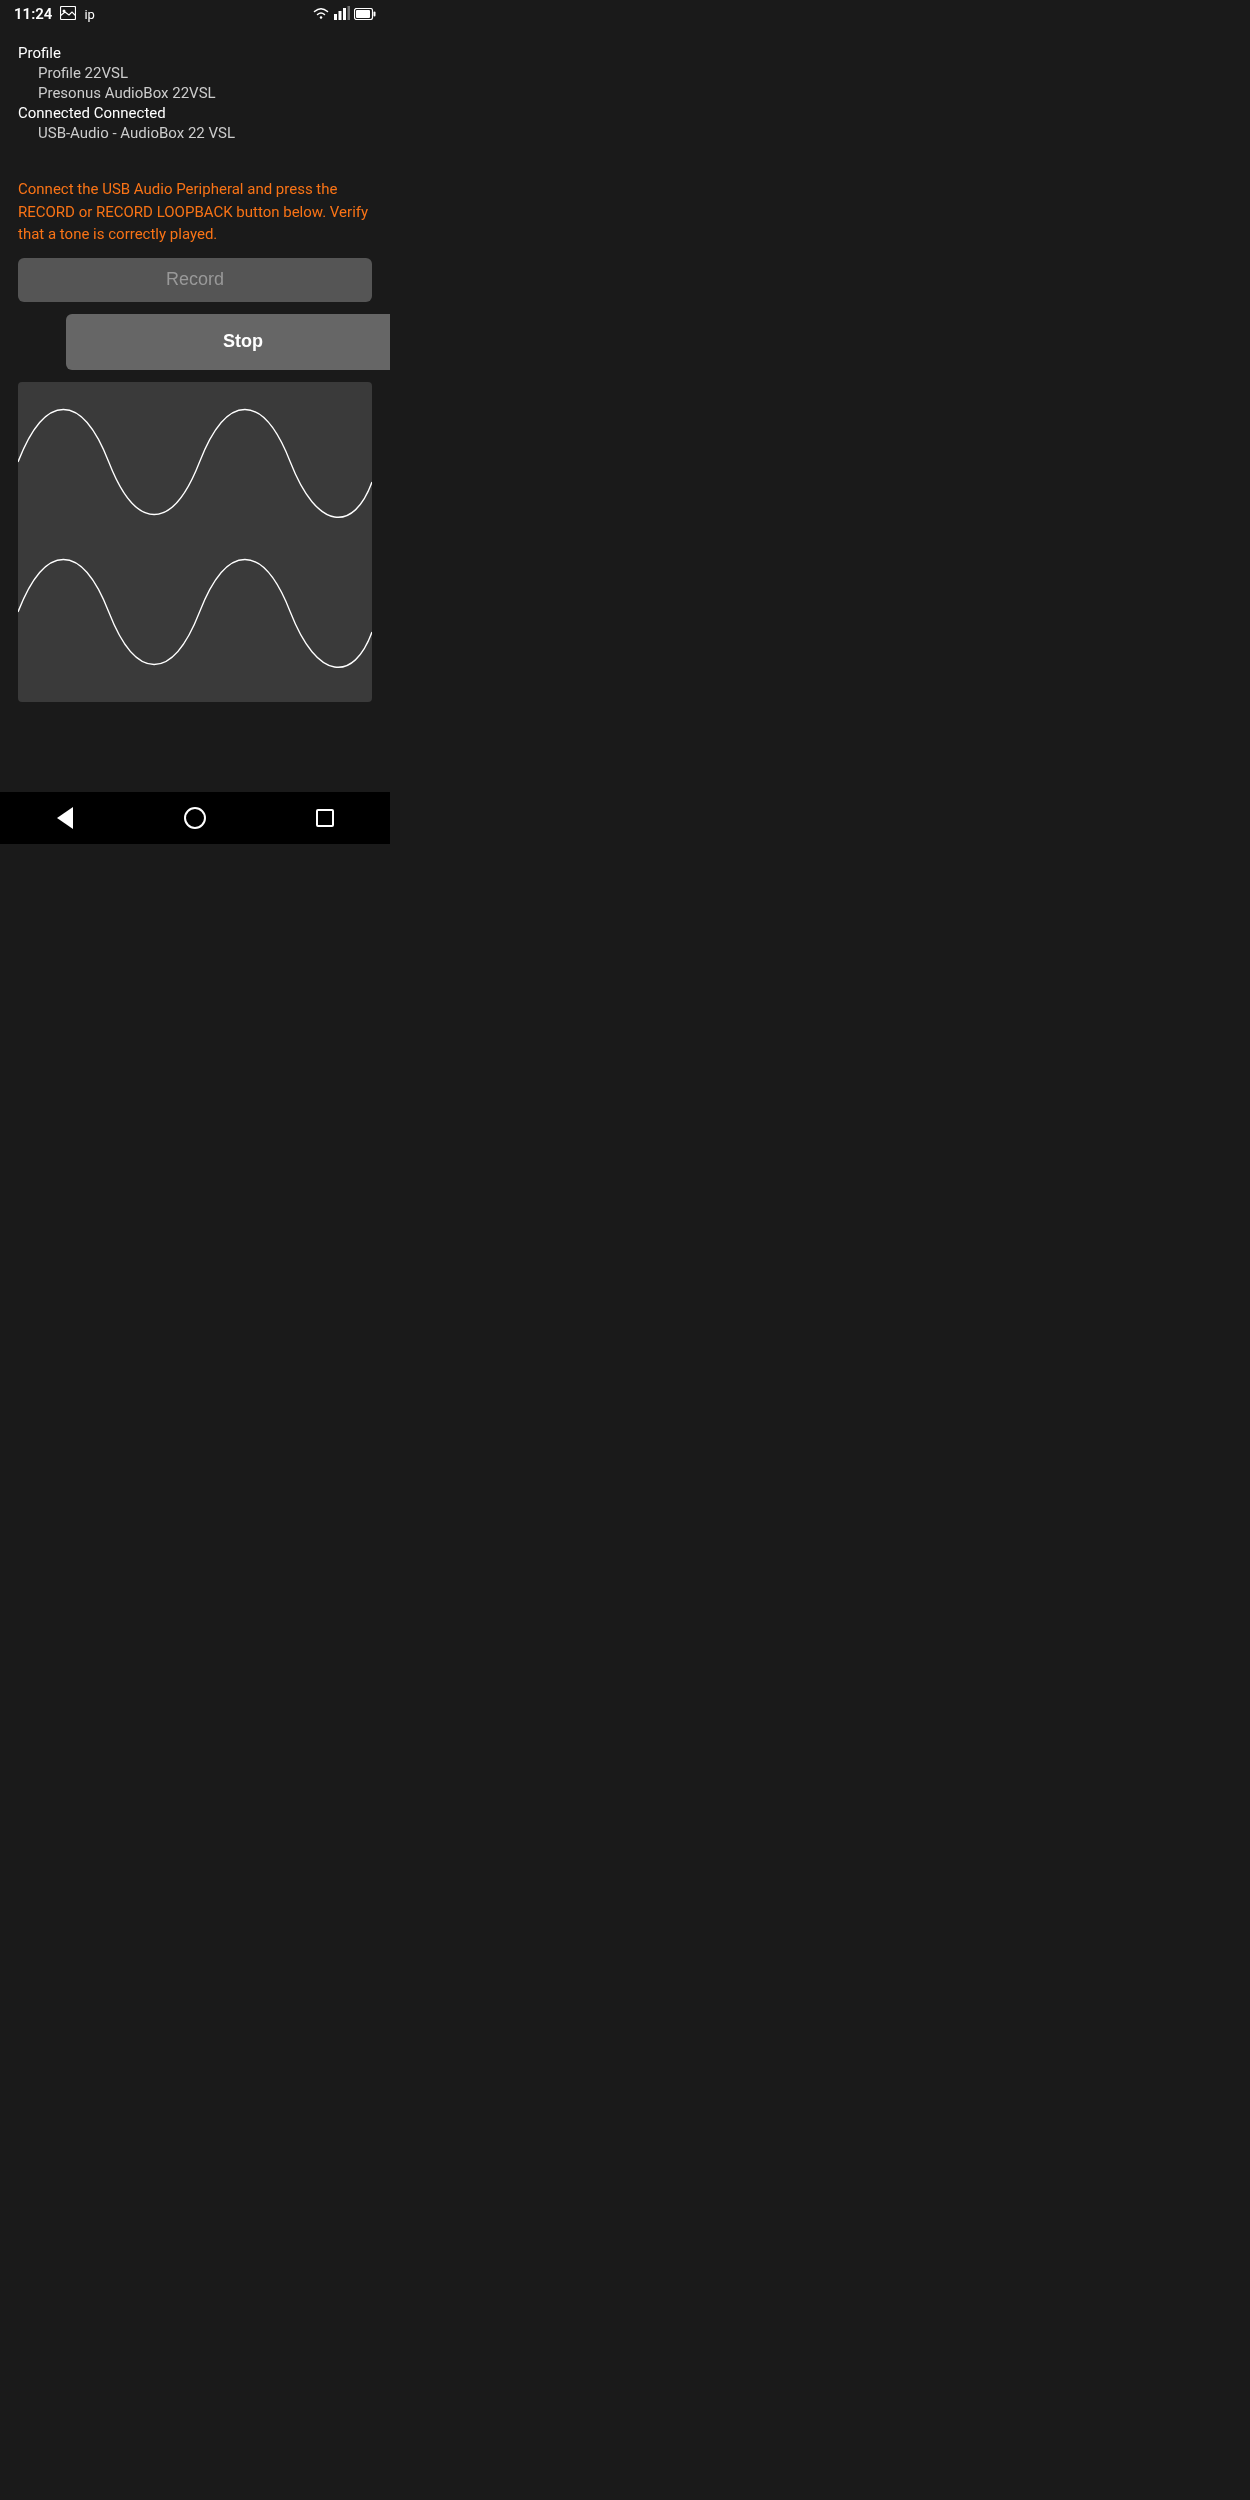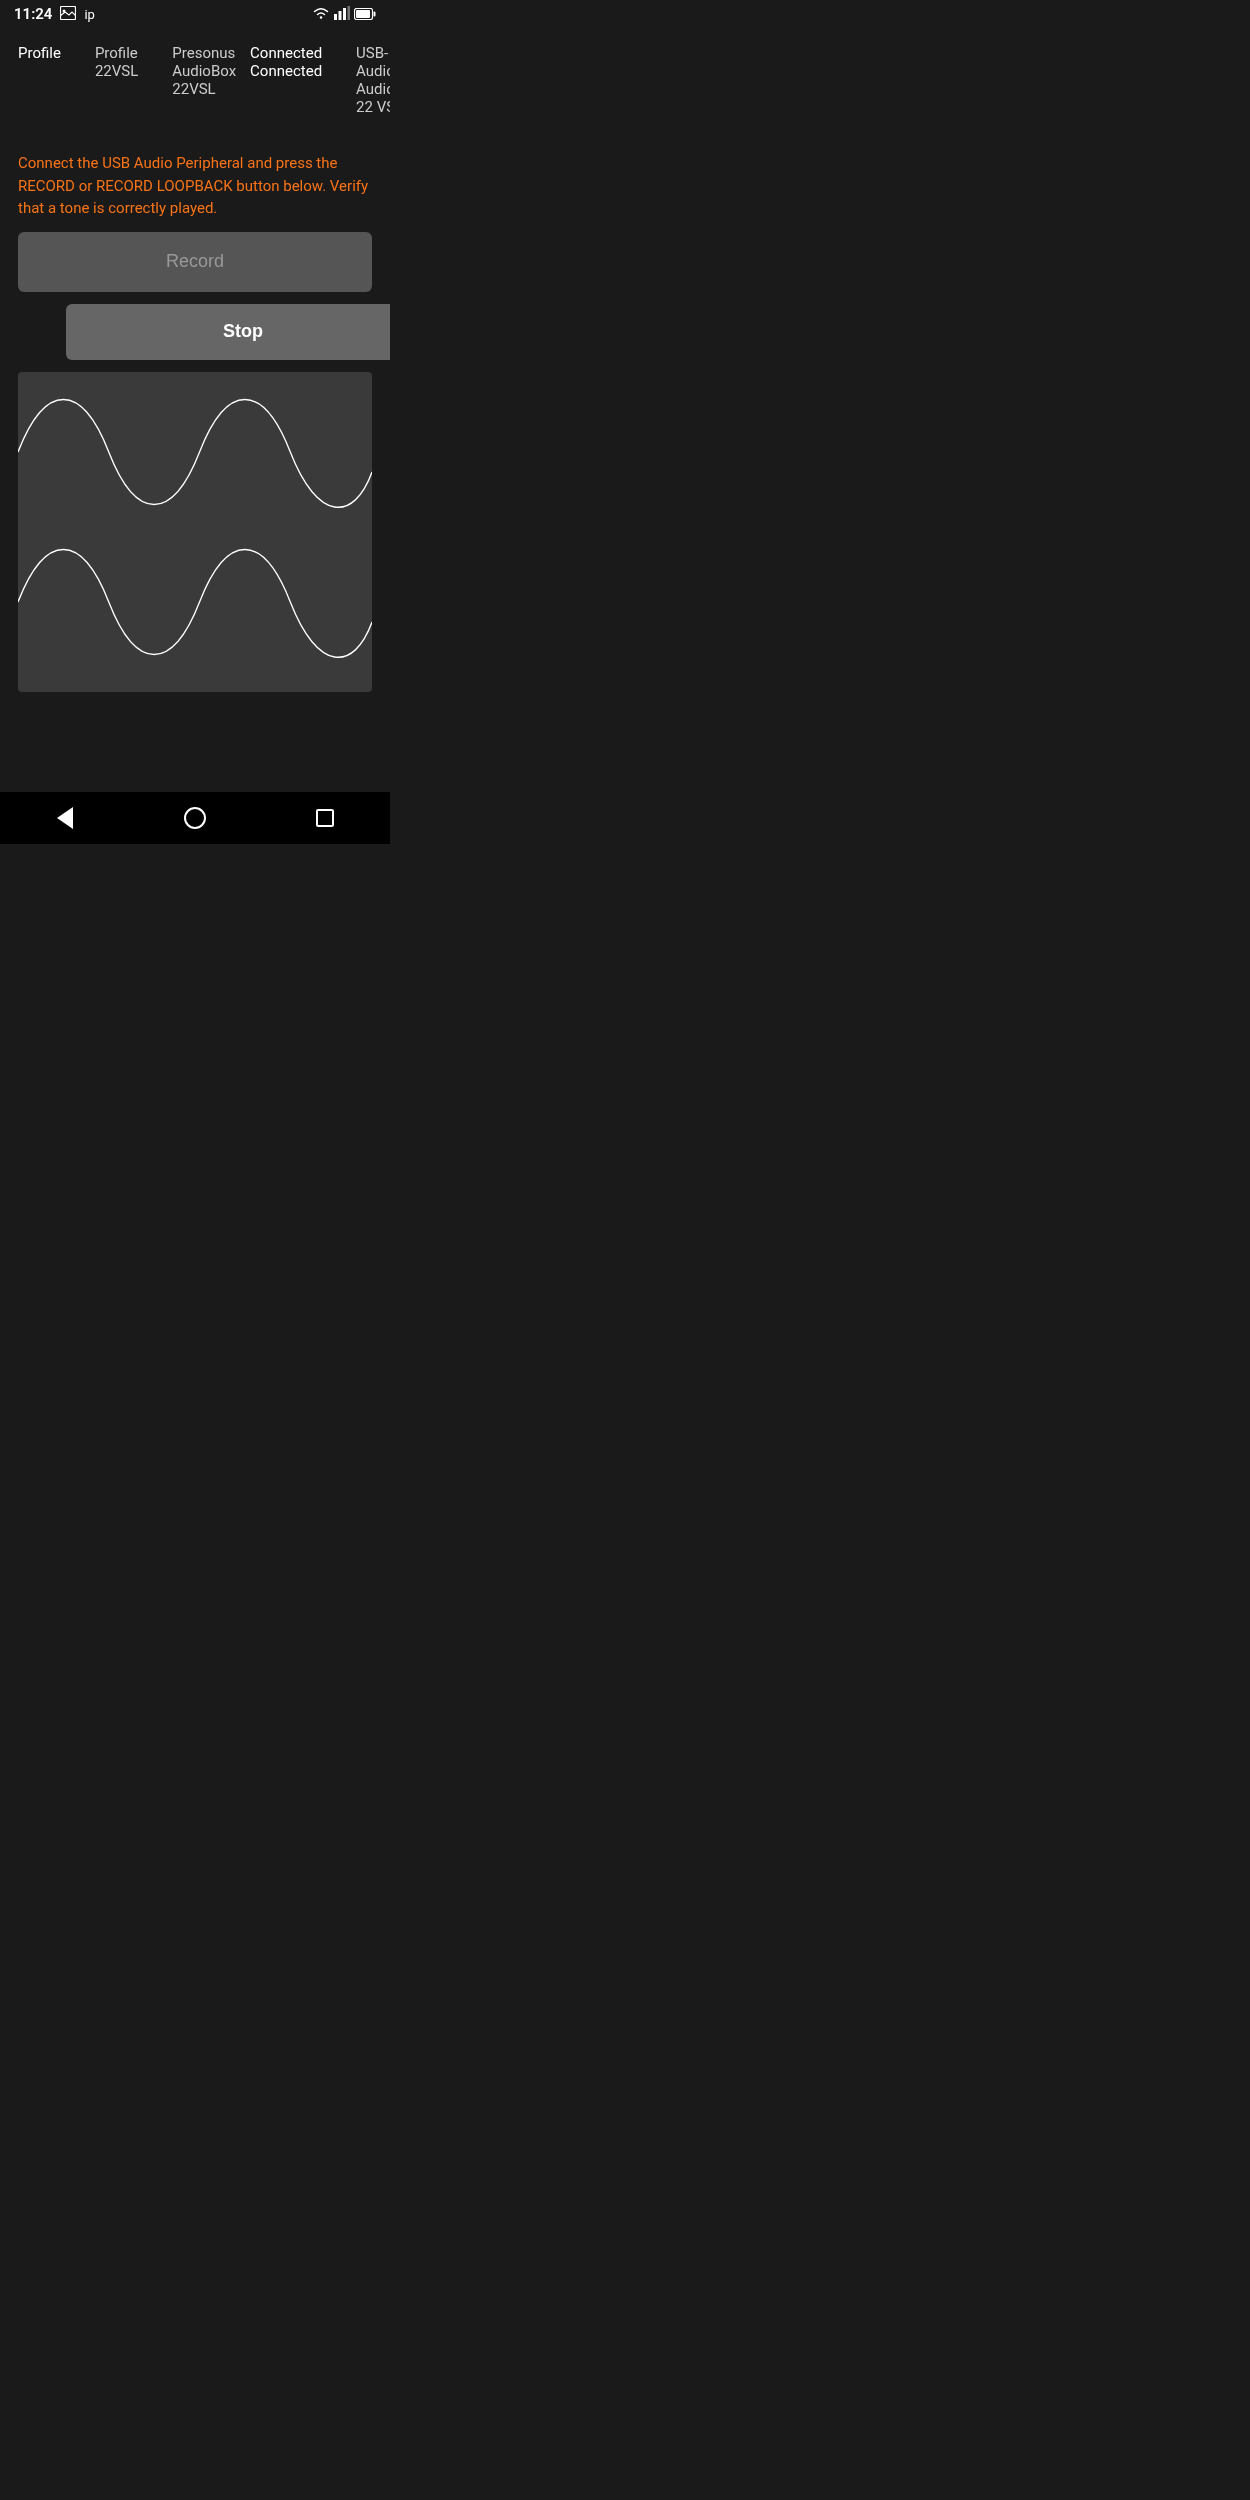--- a/index.html
+++ b/index.html
@@ -60,22 +60,22 @@
 
     .page-title {
       font-size: 26px;
       font-weight: bold;
       color: #ffffff;
       margin-bottom: 4px;
     }
 
     .profile-section {
       display: flex;
-      flex-direction: row;
-      gap: 14px;
+      flex-direction: column;
+      gap: 2px;
       justify-content: space-between;
     }
 
     .profile-label {
       font-size: 15px;
       color: #ffffff;
     }
 
     .profile-value {
       font-size: 15px;
@@ -90,21 +90,21 @@
       margin-top: 24px;
     }
 
     
     .btn-record {
       background: #555555;
       border: none;
       border-radius: 6px;
       color: #999999;
       font-size: 18px;
-      height: 60px;
+      height: 44px;
       width: 100%;
       cursor: pointer;
       display: flex;
       align-items: center;
       justify-content: center;
     }
 
     .btn-stop {
       background: #666666;
       border: none;

